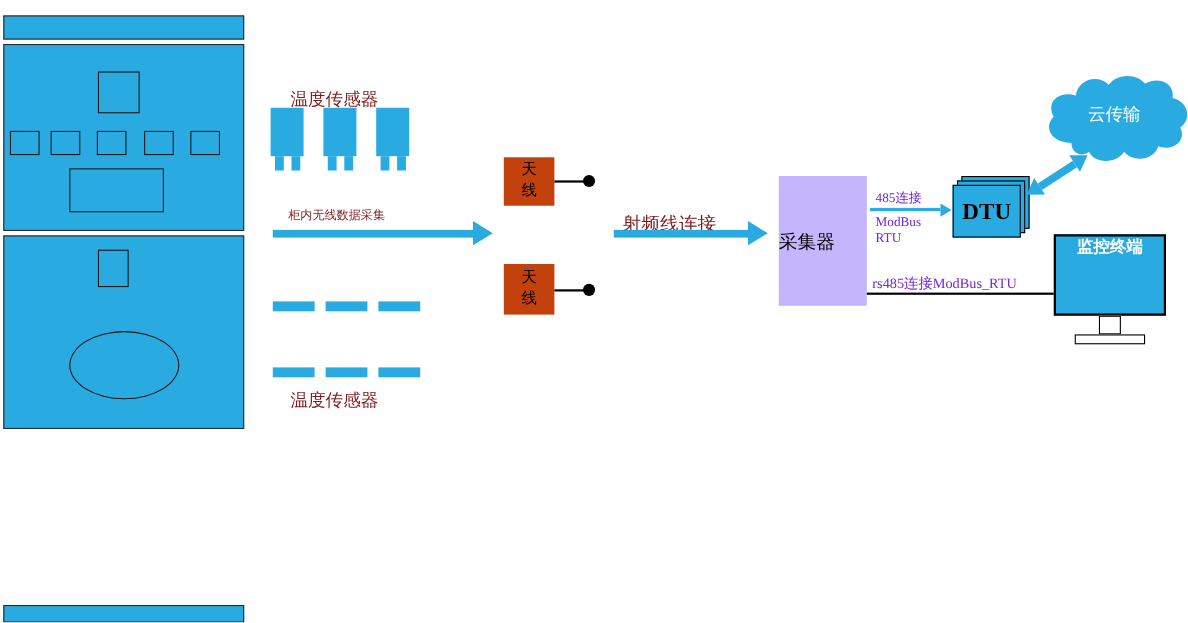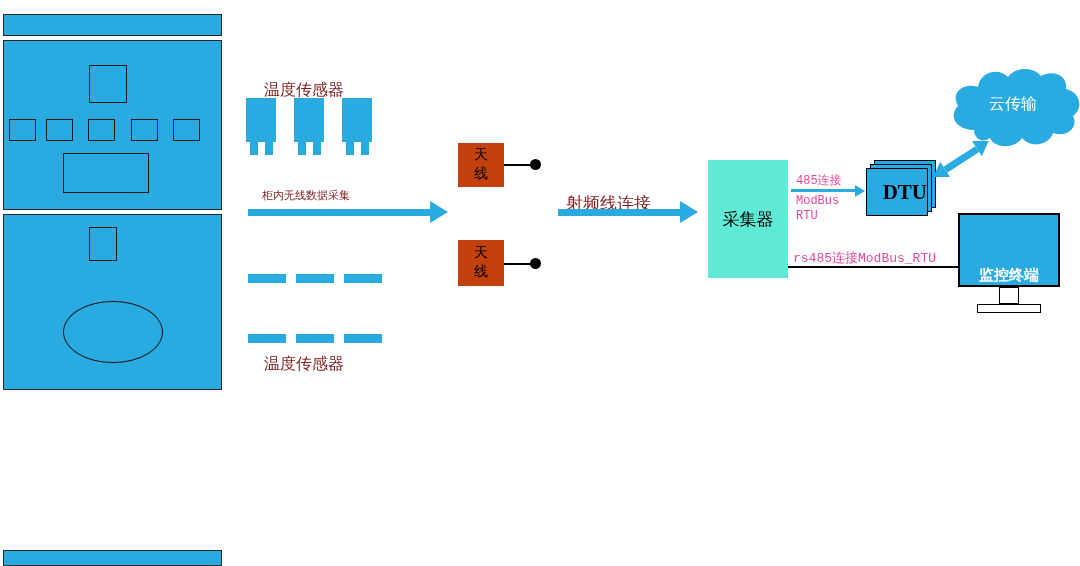--- a/index.html
+++ b/index.html
@@ -17,36 +17,36 @@
   .dash { position:absolute; background:#29ABE2; width:38px; height:9px; }
   .shaft { position:absolute; background:#29ABE2; }
   .head { position:absolute; width:0; height:0; }
   .head-big { border-top:11px solid transparent; border-bottom:11px solid transparent; border-left:18px solid #29ABE2; }
   .head-sm { border-top:6px solid transparent; border-bottom:6px solid transparent; border-left:10px solid #29ABE2; }
   .antenna { position:absolute; background:#c2410c; display:flex; align-items:center; justify-content:center; }
   .antenna .txt { width:1em; font-size:14px; line-height:1.35; text-align:center; color:#000;
                   font-family:"Liberation Serif", serif; }
   .wire { position:absolute; background:#000; }
   .dot { position:absolute; width:11px; height:11px; border-radius:50%; background:#000; }
-  .node { position:absolute; background:#5eead4; display:flex; align-items:center; justify-content:center;
+  .node { position:absolute; background:#c4b5fd; display:flex; align-items:center; justify-content:flex-start;
           color:#000; font-family:Liberation Serif, serif; }
   .dtu-layer { position:absolute; width:62px; height:48px; background:#29ABE2; border:1.5px solid #000; }
-  .dtu-front { display:flex; align-items:center; justify-content:flex-end; font-size:21px; font-weight:bold;
+  .dtu-front { display:flex; align-items:center; justify-content:center; font-size:21px; font-weight:bold;
                font-family:"Liberation Serif", serif; color:#000; }
   .dbl { position:absolute; display:flex; align-items:center; }
   .dbl .hl { width:0; height:0; border-top:9px solid transparent; border-bottom:9px solid transparent; border-right:14px solid #29ABE2; }
   .dbl .hr { width:0; height:0; border-top:9px solid transparent; border-bottom:9px solid transparent; border-left:14px solid #29ABE2; }
   .dbl .sh { flex:1; height:7px; background:#29ABE2; }
   .cloud-wrap { position:absolute; }
   .cloud-txt { position:absolute; left:0; top:30px; width:100%; text-align:center; color:#fff;
                font-size:16px; font-weight:normal; font-family:"Liberation Serif", serif; }
-  .screen { position:absolute; background:#29ABE2; border:2px solid #000; display:flex; align-items:flex-end; justify-content:center;
+  .screen { position:absolute; background:#29ABE2; border:2px solid #000; display:flex; align-items:flex-start; justify-content:center;
             color:#fff; font-size:15px; font-weight:bold; font-family:"Liberation Serif", serif; }
   .stand { position:absolute; background:#fff; border:1.5px solid #000; }
-  .small-note { position:absolute; color:#ec4899; font-size:12px; font-family:Liberation Mono, monospace; white-space:nowrap; }
+  .small-note { position:absolute; color:#6d28d9; font-size:12px; font-family:Liberation Serif, serif; white-space:nowrap; }
 </style>
 </head>
 <body>
 
 <div class="canvas">
 
 
   <div class="cab" style="left:3px;top:14px;width:219px;height:22px"></div>
 
   <div class="cab" style="left:3px;top:40px;width:219px;height:170px">

